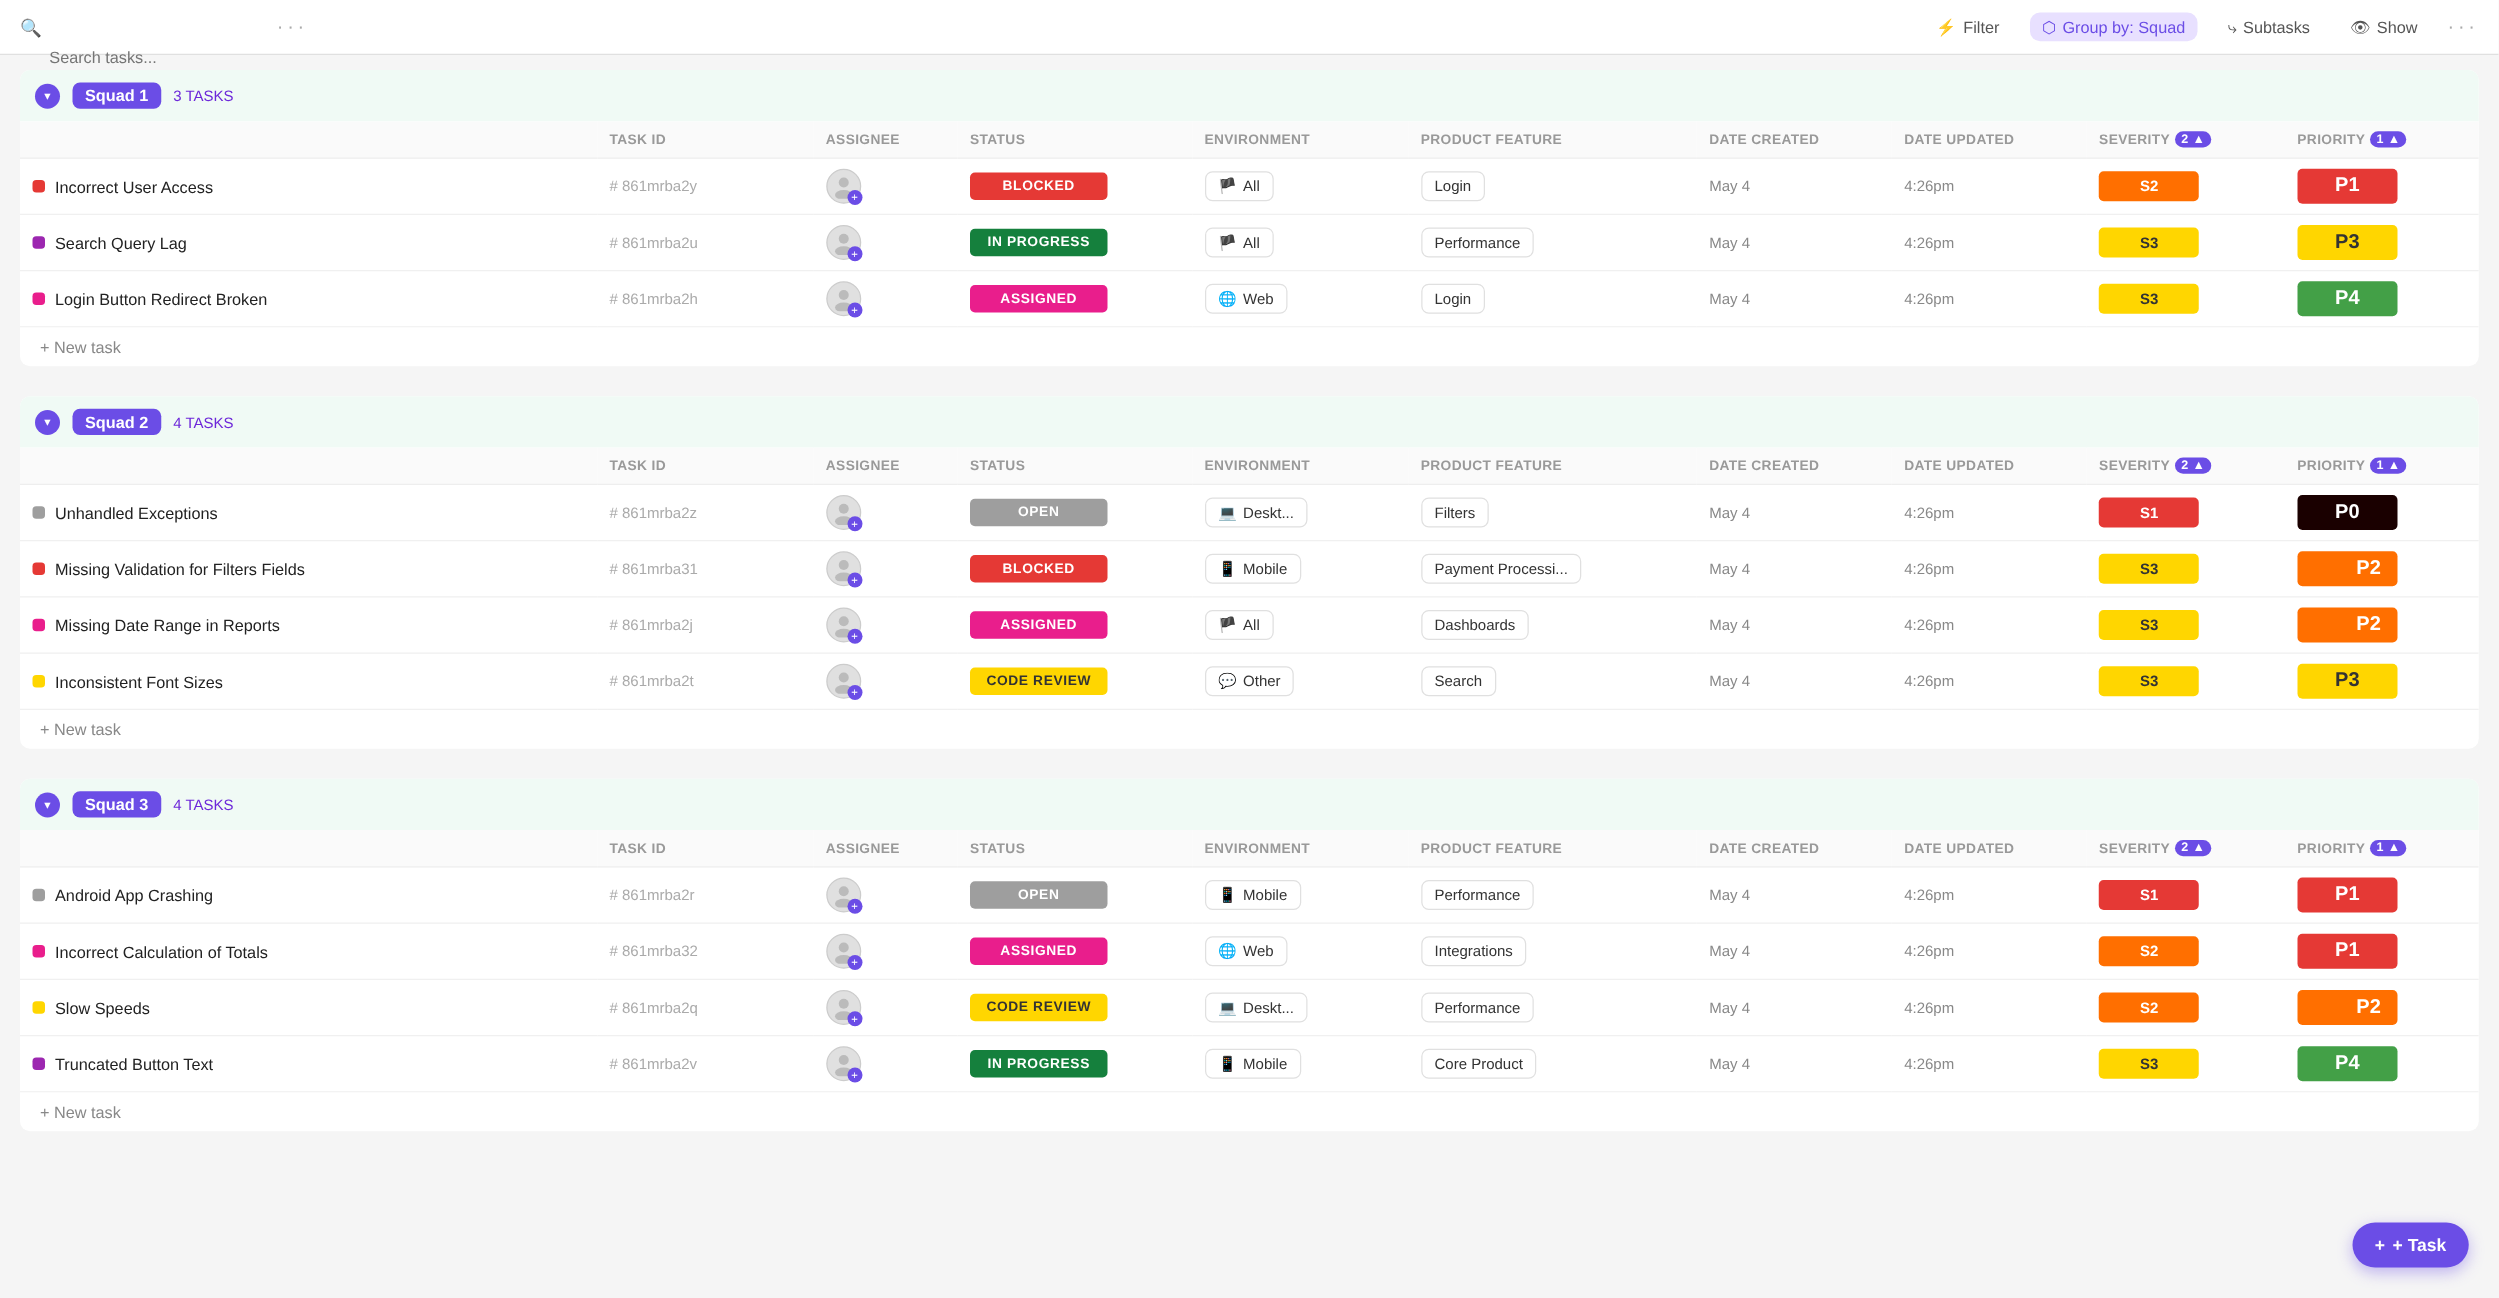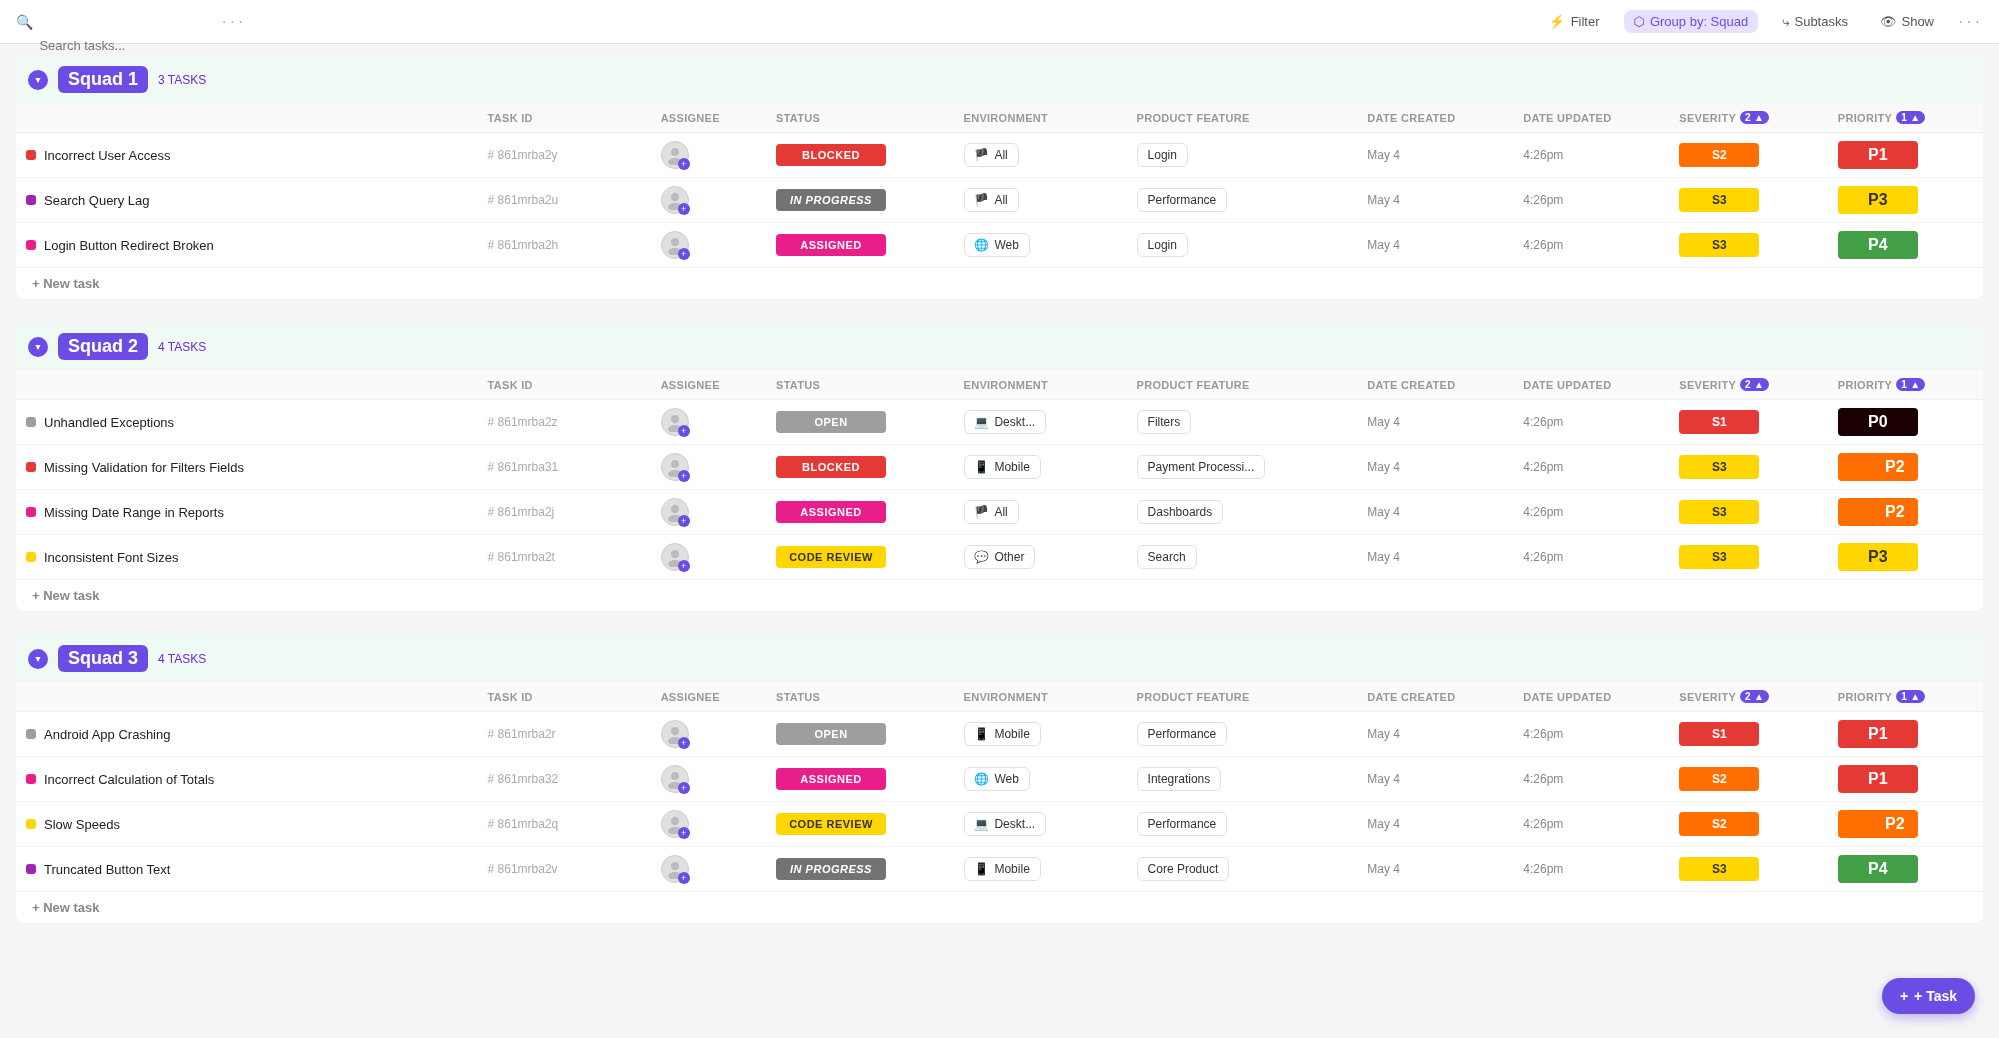--- a/index.html
+++ b/index.html
@@ -83,21 +83,21 @@
       color: white;
       display: flex; align-items: center; justify-content: center;
       font-size: 10px; cursor: pointer;
     }
     .squad-label {
       background: #6b4de6;
       color: white;
       border-radius: 6px;
       padding: 3px 10px;
       font-weight: 600;
-      font-size: 18px;
+      font-size: 13px;
     }
     .squad-tasks-count { color: #6d28d9; font-size: 12px; font-weight: 500; }
     .table-wrapper { width: 100%; overflow-x: auto; }
     table {
       width: 100%;
       border-collapse: collapse;
       min-width: 1400px;
     }
     thead tr {
       border-bottom: 1px solid #eee;
@@ -163,21 +163,21 @@
       justify-content: center;
       padding: 5px 10px;
       border-radius: 4px;
       font-size: 11px;
       font-weight: 700;
       letter-spacing: 0.5px;
       min-width: 110px;
       text-align: center;
     }
     .status-blocked { background: #e53935; color: white; }
-    .status-in-progress { background: #737373; color: white; font-style: italic; }
+    .status-in-progress { background: #15803d; color: white; }
     .status-assigned { background: #e91e8c; color: white; }
     .status-open { background: #9e9e9e; color: white; }
     .status-code-review { background: #ffd600; color: #333; }
     .env-badge {
       display: inline-flex;
       align-items: center;
       gap: 5px;
       padding: 4px 10px;
       border: 1px solid #e0e0e0;
       border-radius: 6px;
@@ -225,21 +225,20 @@
     .pri-p0 { background: #1a0000; color: white; }
     .pri-p1 { background: #e53935; color: white; }
     .pri-p2 { background: #ff6f00; color: white; padding-left: 44px; }
     .pri-p3 { background: #ffd600; color: #333; }
     .pri-p4 { background: #43a047; color: white; }
     .new-task-row {
       padding: 8px 16px;
       color: #888;
       font-size: 13px;
       cursor: pointer;
-      font-weight: bold;
     }
     .col-header-with-badge {
       display: flex; align-items: center; gap: 4px;
     }
     .col-badge {
       background: #6b4de6;
       color: white;
       border-radius: 10px;
       padding: 1px 5px;
       font-size: 10px;

